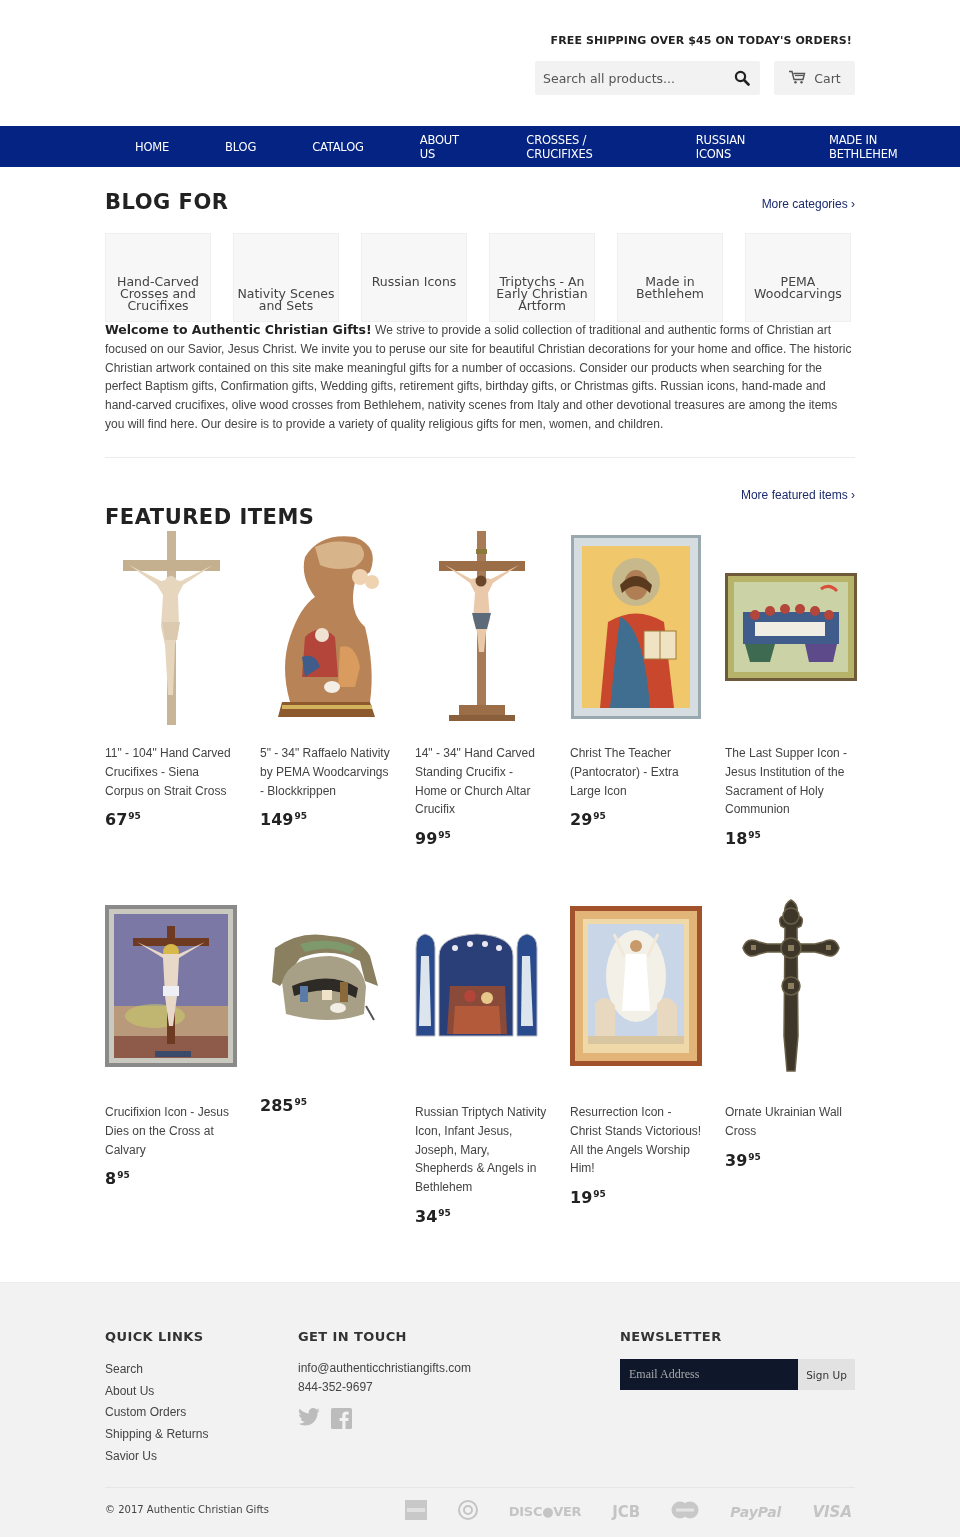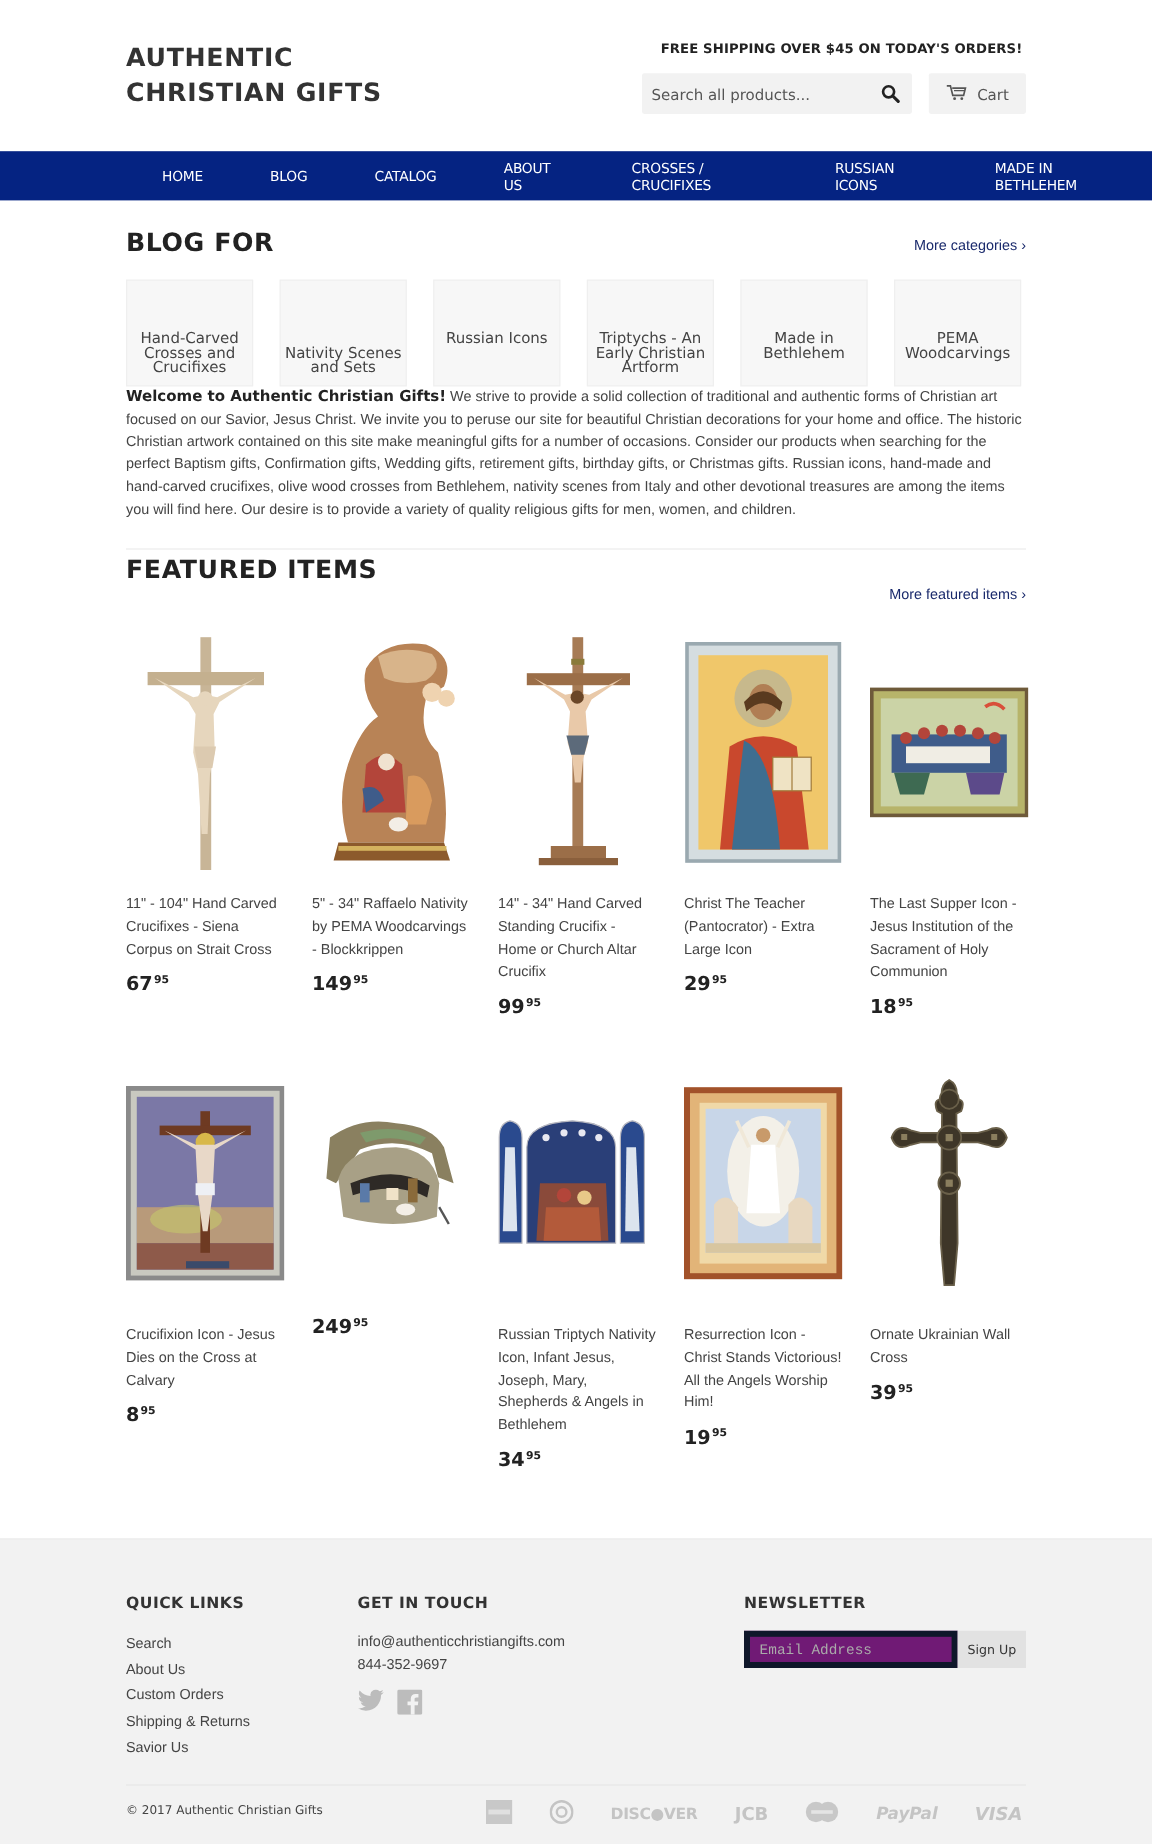--- a/index.html
+++ b/index.html
@@ -40,35 +40,31 @@
   .product .price sup { font-size: 9px; vertical-align: 6px; margin-left: 1px; font-weight: bold; }
 
   
   .footer { position: absolute; top: 1282px; left: 0; width: 960px; height: 255px; background: #f2f2f2; border-top: 1px solid #ececec; }
   .ft-h { position: absolute; top: 46px; font-family: "DejaVu Sans", sans-serif; font-weight: bold; font-size: 13px; color: #333; letter-spacing: 0.4px; }
   .ft-links { position: absolute; left: 105px; top: 76px; list-style: none; }
   .ft-links li { font-size: 12px; color: #444; line-height: 21.7px; cursor: pointer; }
   .ft-contact { position: absolute; left: 298px; top: 76px; font-size: 12px; color: #444; line-height: 18.5px; }
   .social { position: absolute; left: 298px; top: 125px; display: flex; gap: 11px; }
   .newsletter { position: absolute; left: 620px; top: 76px; display: flex; }
-  .newsletter input { width: 178px; height: 31px; border: 5px solid #0f172a; background: #701a75; font-size: 12px; padding-left: 8px; color: #999; font-family: Liberation Mono, monospace; outline: none; }
+  .newsletter input { width: 178px; height: 31px; border: 1px solid #0f172a; background: #0f172a; font-size: 12px; padding-left: 8px; color: #999; font-family: Liberation Serif, serif; outline: none; }
   .newsletter input::placeholder { color: #aaa; }
   .newsletter button { width: 57px; height: 31px; border: none; background: #e2e2e2; font-family: "DejaVu Sans", sans-serif; font-size: 10.5px; color: #333; cursor: pointer; }
   .ft-divider { position: absolute; left: 105px; top: 204px; width: 750px; height: 1px; background: #e6e6e6; }
   .copyright { position: absolute; left: 105px; top: 221px; font-family: "DejaVu Sans", sans-serif; font-size: 10px; color: #444; }
   .payments { position: absolute; right: 108px; top: 217px; display: flex; gap: 31px; align-items: center; color: #c4c4c4; font-family: "DejaVu Sans", sans-serif; font-weight: bold; font-size: 13px; }
 </style>
 </head>
 <body>
 
 <div class="header">
-  <a class="logo">
-    <div>AUTHENTIC</div>
-    <div>CHRISTIAN GIFTS</div>
-  </a>
   <div class="promo">FREE SHIPPING OVER $45 ON TODAY'S ORDERS!</div>
   <div class="search">
     <input type="text" placeholder="Search all products..." style="">
     <span class="search-btn">
       <svg width="16" height="16" viewBox="0 0 16 16">
           <circle cx="6.5" cy="6.5" r="4.6" fill="none" stroke="#222" stroke-width="2.2"></circle>
           <line x1="10" y1="10" x2="14.5" y2="14.5" stroke="#222" stroke-width="2.6" stroke-linecap="round"></line>
         </svg>
     </span>
   </div>
@@ -118,21 +114,21 @@
     </div>
   <div class="cat" style="padding-bottom:21px">
       <span>PEMA Woodcarvings</span>
     </div>
 </div>
 
 <p class="intro"><b>Welcome to Authentic Christian Gifts!</b><span> We strive to provide a solid collection of traditional and authentic forms of Christian art focused on our Savior, Jesus Christ. We invite you to peruse our site for beautiful Christian decorations for your home and office. The historic Christian artwork contained on this site make meaningful gifts for a number of occasions. Consider our products when searching for the perfect Baptism gifts, Confirmation gifts, Wedding gifts, retirement gifts, birthday gifts, or Christmas gifts. Russian icons, hand-made and hand-carved crucifixes, olive wood crosses from Bethlehem, nativity scenes from Italy and other devotional treasures are among the items you will find here. Our desire is to provide a variety of quality religious gifts for men, women, and children.</span></p>
 
 <div class="divider"></div>
 
-<h2 class="section-title" style="left:105px; top:463px;text-align:center;">FEATURED ITEMS</h2>
+<h2 class="section-title" style="left:105px; top:505px;text-align:center;">FEATURED ITEMS</h2>
 <a class="more-link" style="top:488px;text-align:center;">More featured items ›</a>
 
 <div class="grid" style="top:527px;">
 
   <div class="product">
     <div class="img">
       <svg width="132" height="200" viewBox="0 0 132 200">
         <rect x="62" y="4" width="9" height="194" fill="#c8b597"></rect>
         <rect x="18" y="33" width="97" height="11" fill="#c4b08f"></rect>
         <path d="M24 38 L52 58 L58 68 L56 100 L60 118 L63 168 L68 168 L70 118 L74 100 L73 68 L78 58 L108 38 L76 54 L66 52 L56 54 Z" fill="#e6d6bd"></path>
@@ -256,21 +252,21 @@
         <path d="M40 58 Q70 50 95 62 L90 68 Q68 58 45 66 Z" fill="#7e9a6c"></path>
         <path d="M22 96 Q30 70 70 70 Q100 72 106 100 L104 128 Q70 140 26 128 Z" fill="#a8a086"></path>
         <path d="M32 100 Q70 84 98 102 L96 112 Q70 98 34 110 Z" fill="#2e2a26"></path>
         <rect x="40" y="100" width="8" height="16" fill="#5a7aa8"></rect>
         <rect x="62" y="104" width="10" height="10" fill="#f0e2c8"></rect>
         <rect x="80" y="96" width="8" height="20" fill="#8a6a3a"></rect>
         <ellipse cx="78" cy="122" rx="8" ry="5" fill="#f3eee6"></ellipse>
         <line x1="106" y1="120" x2="114" y2="134" stroke="#555" stroke-width="2"></line>
       </svg>
     </div>
-    <div class="price"><span>249</span><sup>95</sup></div>
+    <div class="price"><span>285</span><sup>95</sup></div>
   </div>
 
   <div class="product">
     <div class="img">
       <svg width="132" height="200" viewBox="0 0 132 200">
         <path d="M1 150 L1 62 Q1 50 10 48 Q20 50 20 62 L20 150 Z" fill="#2a4a8e" stroke="#b8b8c0"></path>
         <path d="M24 150 L24 70 Q24 50 62 48 Q98 50 98 70 L98 150 Z" fill="#2a3f78" stroke="#b8b8c0"></path>
         <path d="M102 150 L102 62 Q102 50 112 48 Q122 50 122 62 L122 150 Z" fill="#2a4a8e" stroke="#b8b8c0"></path>
         <path d="M6 70 L14 70 L16 140 L4 140 Z" fill="#dce4ee"></path>
         <path d="M107 70 L115 70 L118 140 L106 140 Z" fill="#dce4ee"></path>

